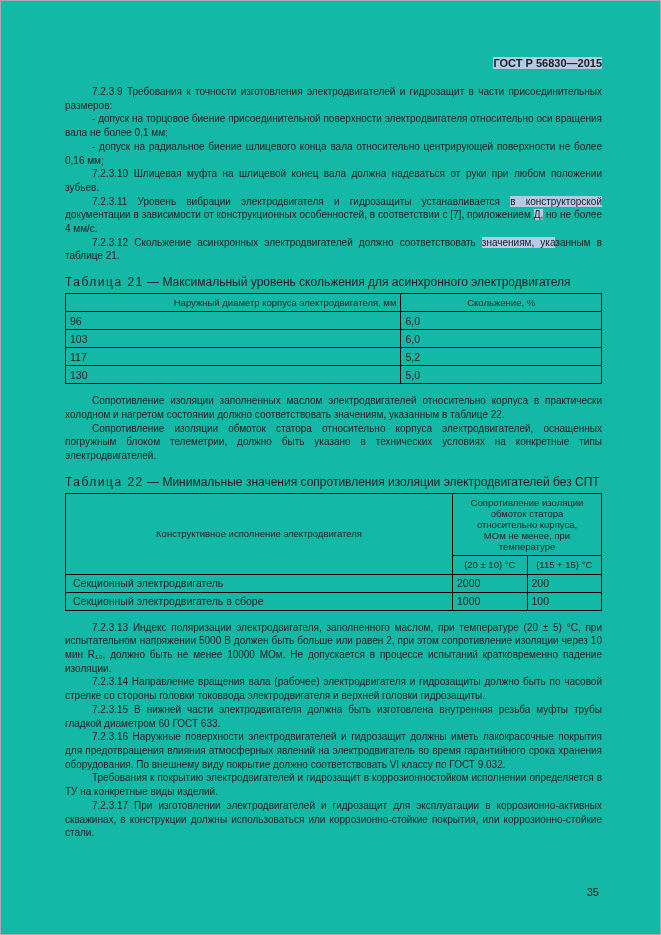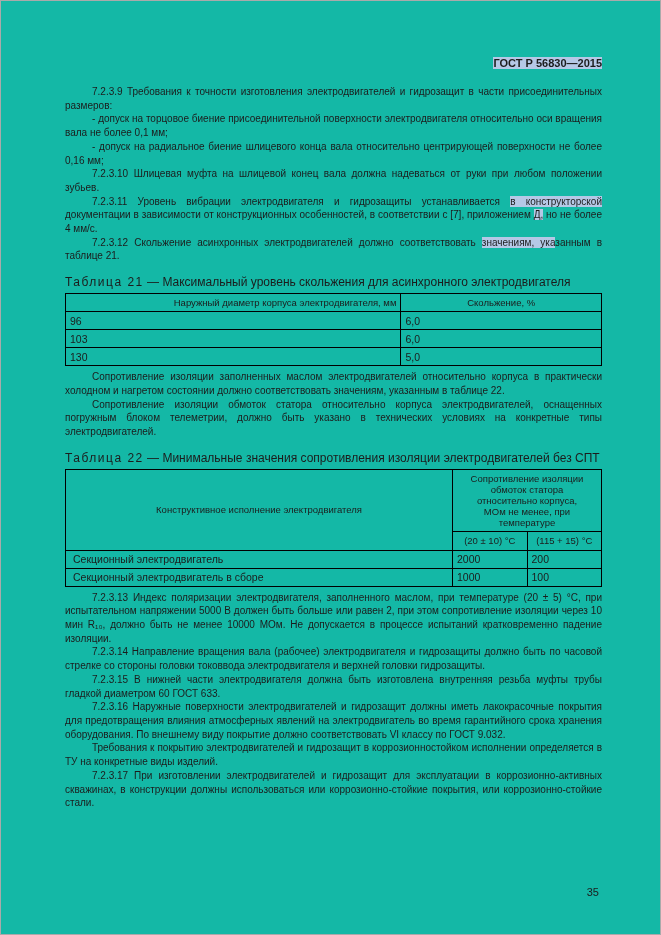--- a/index.html
+++ b/index.html
@@ -25,21 +25,21 @@
     margin-bottom:16px;
   }
   .hl { background:#b5c8e6; }
   p {
     margin:0;
     font-size:10px;
     line-height:13.7px;
     text-align:justify;
     text-indent:27px;
   }
-  p.sp-top { margin-top:4px; }
+  p.sp-top { margin-top:10px; }
   .tbl-caption {
     font-size:12px;
     margin:12px 0 4px 0;
     text-align:left;
   }
   .cap-label { letter-spacing:1.5px; }
   table {
     border-collapse:collapse;
     width:100%;
     table-layout:fixed;
@@ -97,20 +97,24 @@
       <tbody>
         <tr>
           <td>96</td>
           <td>6,0</td>
         </tr>
         <tr>
           <td>103</td>
           <td>6,0</td>
         </tr>
         <tr>
+          <td>117</td>
+          <td>5,2</td>
+        </tr>
+        <tr>
           <td>130</td>
           <td>5,0</td>
         </tr>
       </tbody>
     </table>
 
     <p class="sp-top">Сопротивление изоляции заполненных маслом электродвигателей относительно корпуса в практически холодном и нагретом состоянии должно соответствовать значениям, указанным в таблице 22.</p>
     <p>Сопротивление изоляции обмоток статора относительно корпуса электродвигателей, оснащенных погружным блоком телеметрии, должно быть указано в технических условиях на конкретные типы электродвигателей.</p>
 
     <div class="tbl-caption"><span class="cap-label">Таблица 22</span> <span>— Минимальные значения сопротивления изоляции электродвигателей без СПТ</span></div>

